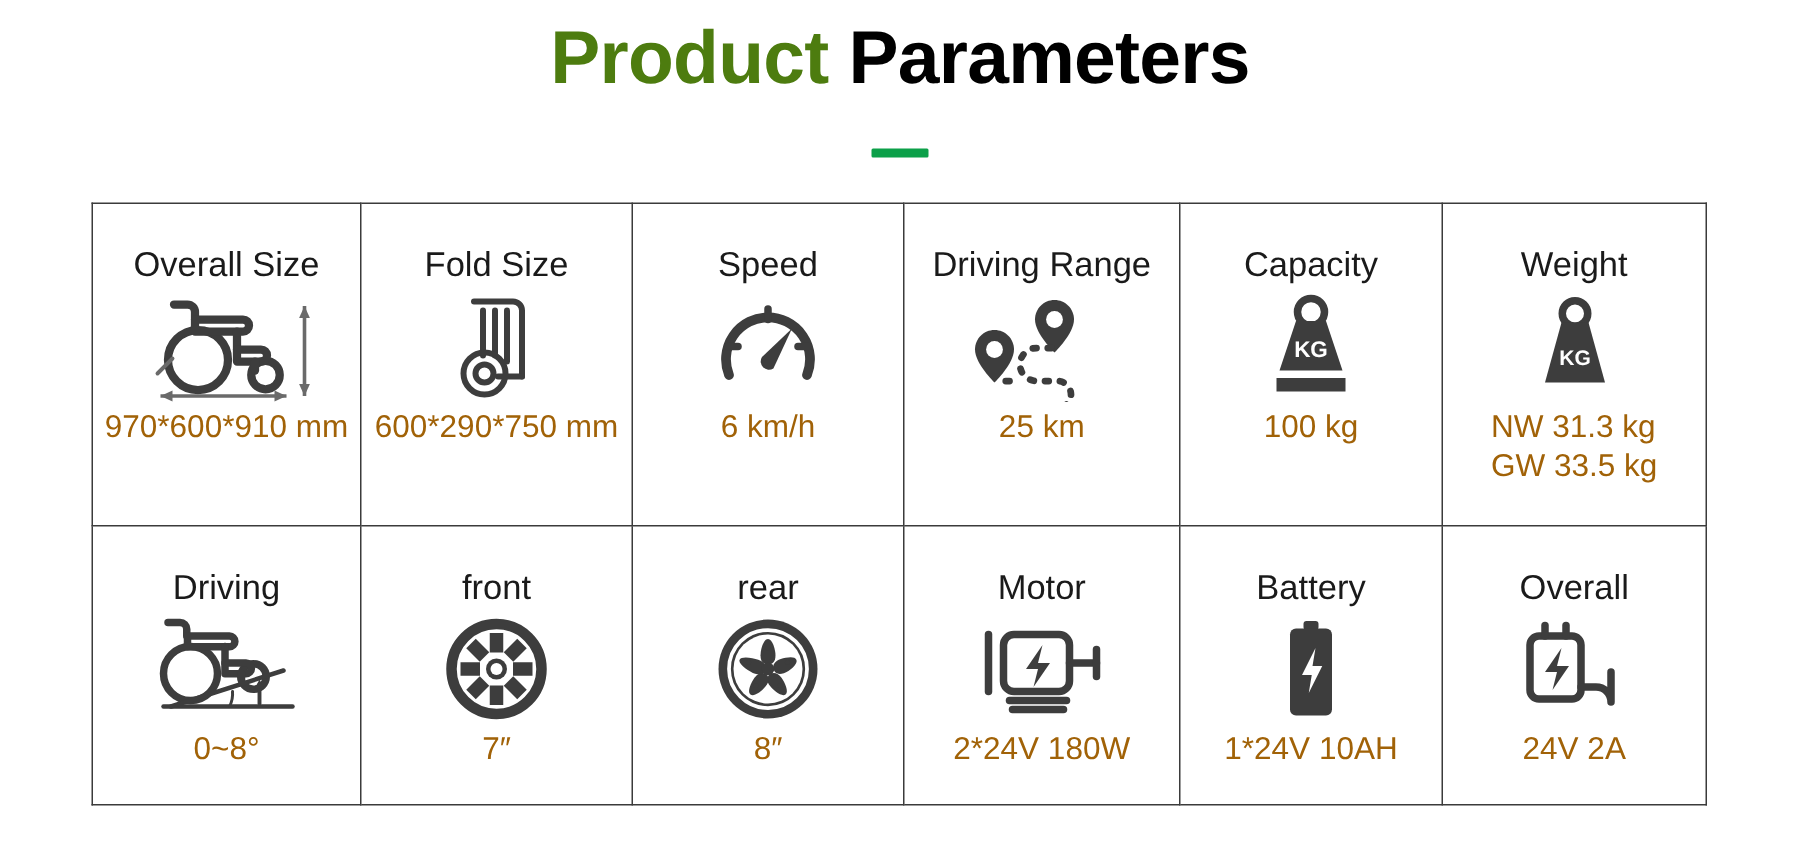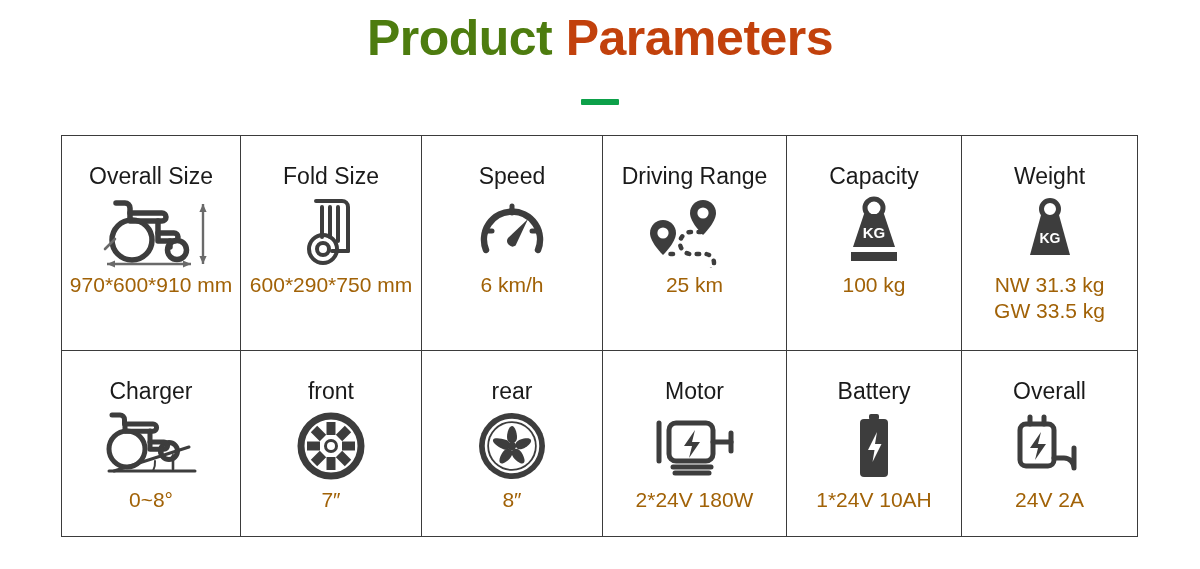--- a/index.html
+++ b/index.html
@@ -23,21 +23,21 @@
   }
   .title {
     font-size: 50px;
     font-weight: bold;
     letter-spacing: -0.5px;
     line-height: 60px;
     margin: 0;
     white-space: nowrap;
   }
   .title .accent { color: #4d7c0f; }
-  .title .plain  { color: #c2410c; }
+  .title .plain  { color: #000000; }
   .title-sep {
     width: 38px;
     height: 6px;
     background: #0ca049;
     margin: 31px auto 0 auto;
     border-radius: 1px;
   }
 
   
   .table-wrap {
@@ -53,21 +53,20 @@
     height: 100%;
     border-collapse: collapse;
     table-layout: fixed;
   }
   table.params,
   table.params td {
     border: 1px solid #3b3b3b;
   }
   table.params td {
     vertical-align: middle;
-    text-align: center;
     padding: 0 4px;
     box-sizing: border-box;
   }
   .cell {
     display: flex;
     flex-direction: column;
     align-items: center;
     justify-content: flex-start;
     height: 100%;
     padding-top: 26px;
@@ -256,21 +255,21 @@
               <span class="vline">GW 33.5 kg</span>
             </div>
           </div>
         </td>
       </tr>
 
       <tr>
 
         <td>
           <div class="cell">
-            <div class="cell-label">Charger</div>
+            <div class="cell-label">Driving</div>
             <div class="cell-icon">
               <svg width="120" height="74" viewBox="0 0 120 74">
                 <g fill="none" stroke="#3d3d3d" stroke-width="5" stroke-linecap="round" stroke-linejoin="round">
                   <circle cx="36" cy="40" r="18"></circle>
                   <circle cx="78" cy="42" r="8.5"></circle>
                   <path d="M21 6h8a4.5 4.5 0 0 1 4.5 4.5V15"></path>
                   <path d="M34 15h28a3.6 3.6 0 0 1 0 7.2H34z"></path>
                   <path d="M59 22v11"></path>
                   <path d="M59 33h14a3.6 3.6 0 0 1 0 7.2H59z"></path>
                   <path d="M70 40v4"></path>

